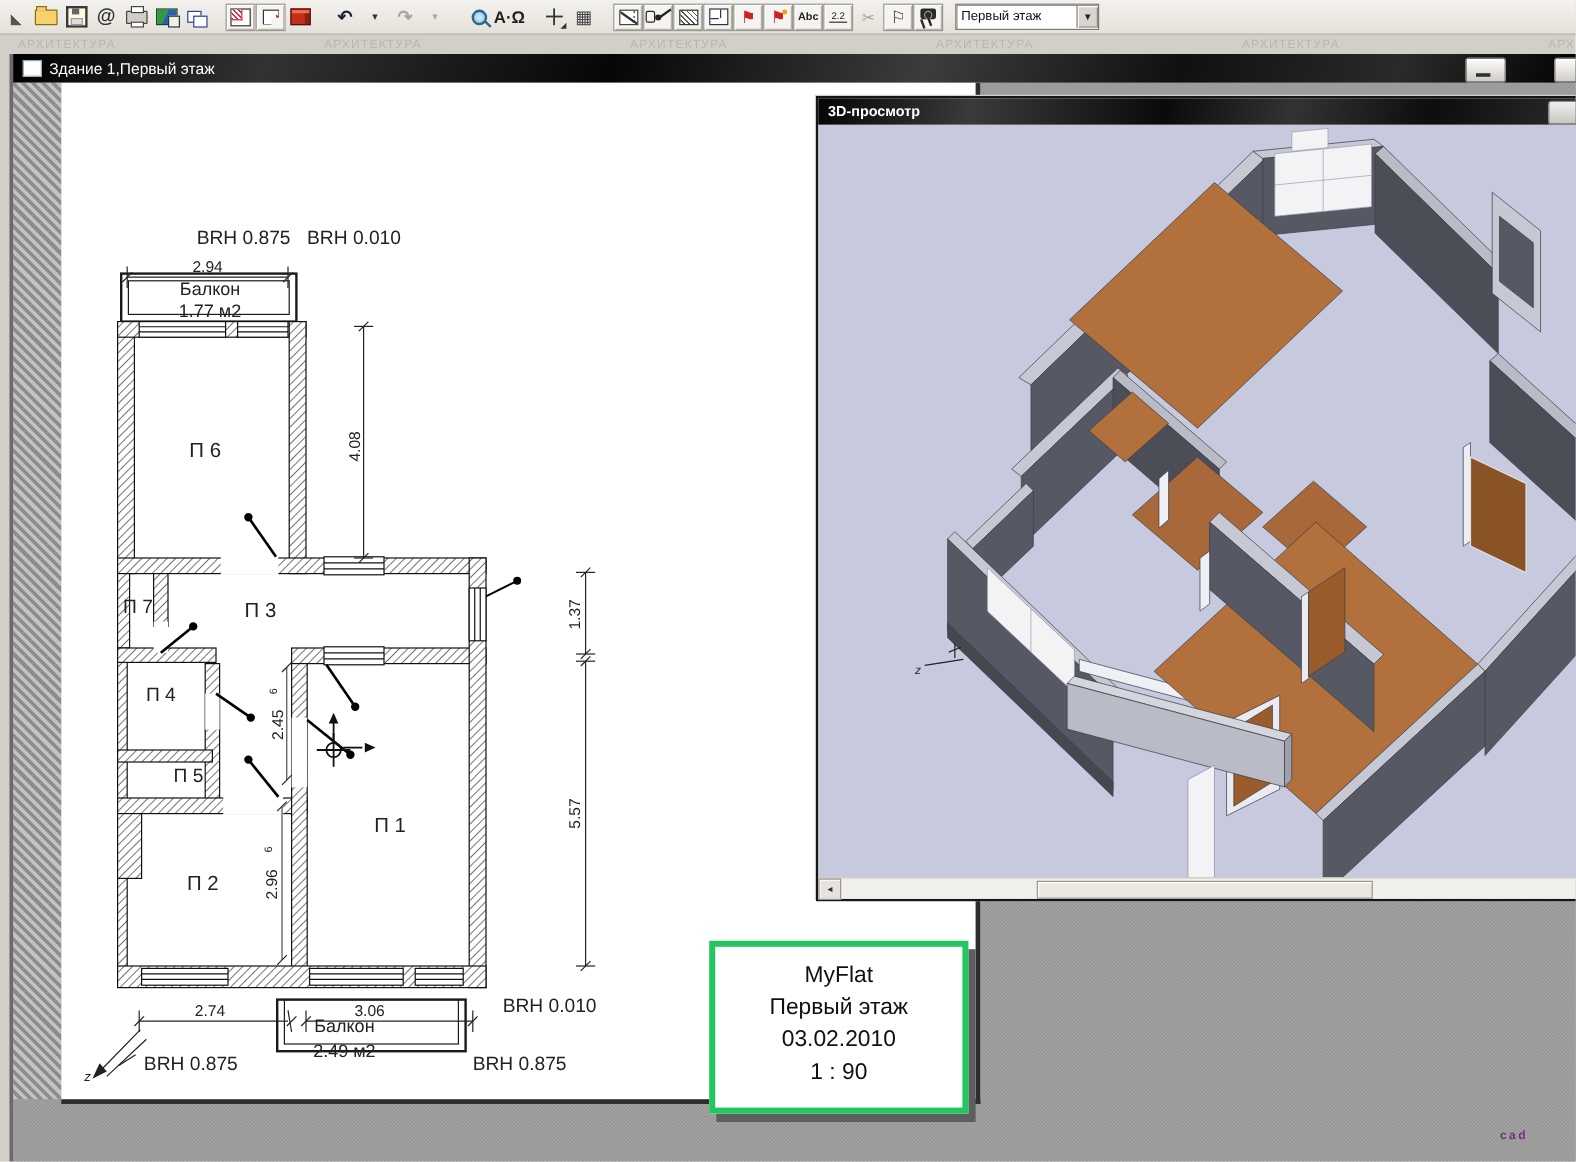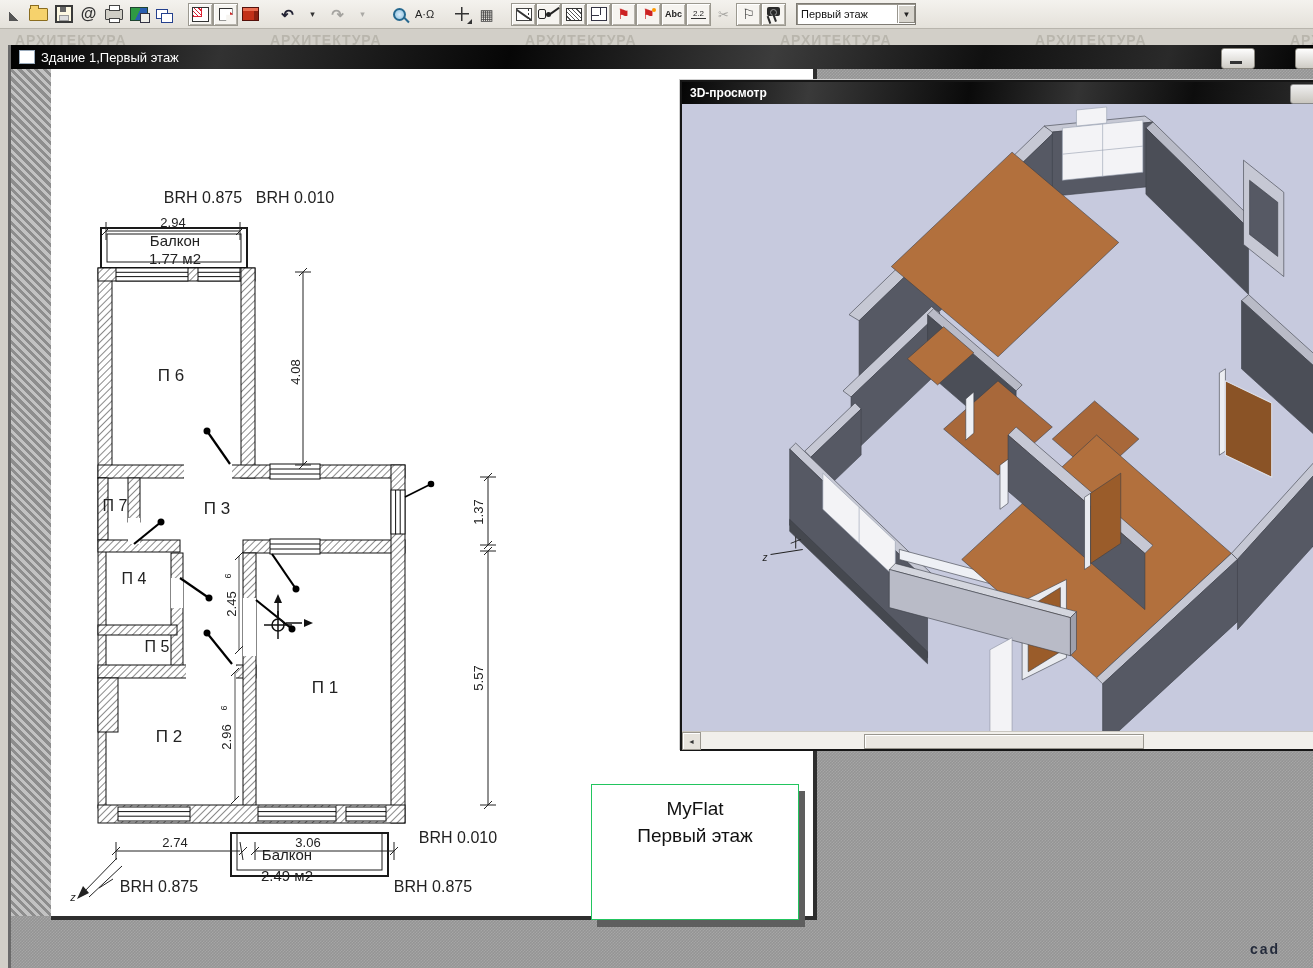--- a/index.html
+++ b/index.html
@@ -48,21 +48,21 @@
   .k-to3d::after{content:'';position:absolute;right:-4px;bottom:0;width:0;height:0;
     border-left:6px solid #c22;border-top:4px solid transparent;border-bottom:4px solid transparent;}
   .k-box3d{width:15px;height:12px;background:#c23018;border:1px solid #54100a;
     box-shadow:inset 0 3px 0 #e96c50,inset -4px 0 0 #8a2010;}
   .k-undo,.k-redo{font-size:15px;font-weight:bold;color:#223;}
   .k-drop{font-size:9px;color:#333;}
   .k-zoomi{width:9px;height:9px;border:2px solid #26688f;border-radius:50%;
     background:radial-gradient(circle,#d9ecfb,#8cc0dd);}
   .k-zoomi::after{content:'';position:absolute;width:7px;height:2px;background:#26688f;
     transform:rotate(45deg);right:-6px;bottom:-2px;}
-  .k-aomega{font-size:11px;font-weight:normal;}
+  .k-aomega{font-size:14px;font-weight:bold;}
   .k-origin{width:14px;height:14px;
     background:linear-gradient(#333,#333) center/14px 1.5px no-repeat,
                linear-gradient(#333,#333) center/1.5px 14px no-repeat;border-radius:50%;
     border:1px solid transparent;}
   .k-origin::after{content:'';position:absolute;right:-3px;bottom:-3px;width:0;height:0;
     border-left:5px solid transparent;border-bottom:5px solid #333;}
   .k-grid{font-size:15px;color:#444;}
   .k-measure{width:14px;height:11px;background:#fff;border:1px solid #444;overflow:hidden;}
   .k-measure::before{content:'';position:absolute;left:-2px;top:5px;width:18px;height:1.5px;
     background:#333;transform:rotate(35deg);}
@@ -91,22 +91,22 @@
   .k-camera::after{content:'';position:absolute;left:1px;bottom:-8px;width:1.5px;height:8px;
     background:#2a2a2a;transform:rotate(-20deg);box-shadow:6px 0 0 #2a2a2a;}
   .combo{display:flex;align-items:center;margin-left:10px;width:118px;height:20px;background:#fff;
     border:1px solid #7e7b74;box-shadow:inset 1px 1px 0 #9a978f;}
   .combo-text{font-size:11px;padding:0 4px;color:#111;white-space:nowrap;overflow:hidden;flex:1;}
   .combo-btn{width:17px;height:18px;background:#d8d5ce;border-left:1px solid #9a978f;
     box-shadow:inset 1px 1px 0 #fff,inset -1px -1px 0 #8a877f;
     display:flex;align-items:center;justify-content:center;font-size:8px;color:#222;flex:none;}
   
   .wmrow{position:absolute;left:0;top:29px;width:1313px;height:16px;z-index:5;}
-  .wm{position:absolute;top:3px;font-size:14px;letter-spacing:1px;color:#b7b4ab;opacity:.9;
-      font-weight:bold;white-space:nowrap;}
+  .wm{position:absolute;top:3px;font-size:10px;letter-spacing:1px;color:#b7b4ab;opacity:.9;
+      font-weight:normal;white-space:nowrap;}
   
   .win{position:absolute;left:8px;top:45px;width:1312px;height:923px;
     border-left:3px solid #6a6a6a;background:#9b9b9b;z-index:10;}
   .titlebar{position:absolute;left:0;top:0;right:0;height:24px;
     background:linear-gradient(105deg,#000 0%,#323232 16%,#060606 38%,#3c3c3c 58%,#101010 74%,#2a2a2a 88%,#000 100%);
     display:flex;align-items:center;color:#fff;}
   .titlebar .ticon{width:14px;height:12px;background:#fff;border:1px solid #9ab;margin:0 6px 0 8px;flex:none;}
   .titlebar .ttext{font-size:13px;font-weight:normal;white-space:nowrap;}
   .wbtn{position:absolute;top:3px;width:32px;height:19px;background:linear-gradient(#fdfdfd,#cfccc5);
     border:1px solid #8a877f;border-radius:3px;box-shadow:inset 0 1px 0 #fff;}
@@ -117,43 +117,43 @@
       linear-gradient(45deg,#a6a6a6 25%,transparent 25%,transparent 75%,#a6a6a6 75%);
     background-color:#949494;background-size:3px 3px;background-position:0 0,1.5px 1.5px;}
   .hatchstrip{position:absolute;left:0;top:0;width:40px;height:847px;
     background:repeating-linear-gradient(45deg,#c2c2c2 0 3px,#8d8d8d 3px 6px);
     border-right:1px solid #555;}
   .page{position:absolute;left:40px;top:0;width:762px;height:847px;background:#fff;
     border-right:4px solid #2e2e2e;border-bottom:4px solid #2e2e2e;}
   .page svg{position:absolute;left:0;top:0;}
   
   .tblock{position:absolute;left:540px;top:715px;width:206px;height:124px;background:#fff;
-    border:1px solid #22c55e;box-shadow:6px 7px 0 #5e5e5e;padding-top:10px;
+    border:5px solid #22c55e;box-shadow:6px 7px 0 #5e5e5e;padding-top:10px;
     text-align:center;color:#111;}
   .tblock div{font-size:19px;line-height:27px;}
   
   .win3d{position:absolute;left:680px;top:80px;width:638px;height:667px;z-index:30;
     border:2px solid #161616;background:#efede9;box-shadow:-1px -1px 0 #cfcfcf;}
   .bar3d{position:absolute;left:0;top:0;right:0;height:22px;
     background:linear-gradient(100deg,#050505 0%,#3a3a3a 20%,#0a0a0a 45%,#333 62%,#0d0d0d 80%,#2c2c2c 100%);
     display:flex;align-items:center;color:#fff;}
   .bar3d .ttext{font-size:12px;font-weight:bold;margin-left:8px;}
   .b3dbtn{position:absolute;left:608px;top:2px;width:40px;height:18px;
     background:linear-gradient(#efefef,#c9c6bf);border:1px solid #888;border-radius:3px;}
   .viewport{position:absolute;left:0;top:22px;right:0;bottom:17px;background:#c7cade;overflow:hidden;}
   .viewport svg{width:100%;height:100%;display:block;}
   .hscroll{position:absolute;left:0;bottom:0;right:0;height:17px;background:#f1efeb;
     border-top:1px solid #c9c6bf;display:flex;}
   .harrow{width:17px;height:16px;background:#e6e3dc;border:1px solid #9a978f;
     box-shadow:inset 1px 1px 0 #fff;display:flex;align-items:center;justify-content:center;
     font-size:7px;color:#333;flex:none;}
   .hthumb{position:absolute;left:182px;top:2px;width:278px;height:13px;background:#eae7e1;
     border:1px solid #9a978f;box-shadow:inset 1px 1px 0 #fff;}
-  .cornerwm{position:absolute;left:1250px;top:941px;font-size:14px;font-weight:bold;
-    color:#0f172a;letter-spacing:2px;opacity:.85;z-index:50;}
+  .cornerwm{position:absolute;left:1250px;top:941px;font-size:10px;font-weight:bold;
+    color:#701a75;letter-spacing:2px;opacity:.85;z-index:50;}
 </style>
 </head>
 <body>
 
 <div class="toolbar">
   <span class="tb-items">
       <div class="tbtn">
         <div class="g k-clip"></div>
       </div>
       <div class="tbtn">
@@ -441,20 +441,22 @@
           <text x="284" y="881" font-size="15">2.49 м2</text>
           <text x="156" y="892" font-size="16">BRH 0.875</text>
           <text x="430" y="892" font-size="16">BRH 0.875</text>
           <text x="70" y="901" font-size="11" font-style="italic">z</text>
         </g>
       </svg>
 
       <div class="tblock">
         <div>MyFlat</div>
         <div>Первый этаж</div>
+        <div>03.02.2010</div>
+        <div>1 : 90</div>
       </div>
     </div>
   </div>
 </div>
 
 <div class="win3d">
   <div class="bar3d">
     <span class="ttext">3D-просмотр</span>
     <span class="b3dbtn"></span>
   </div>

